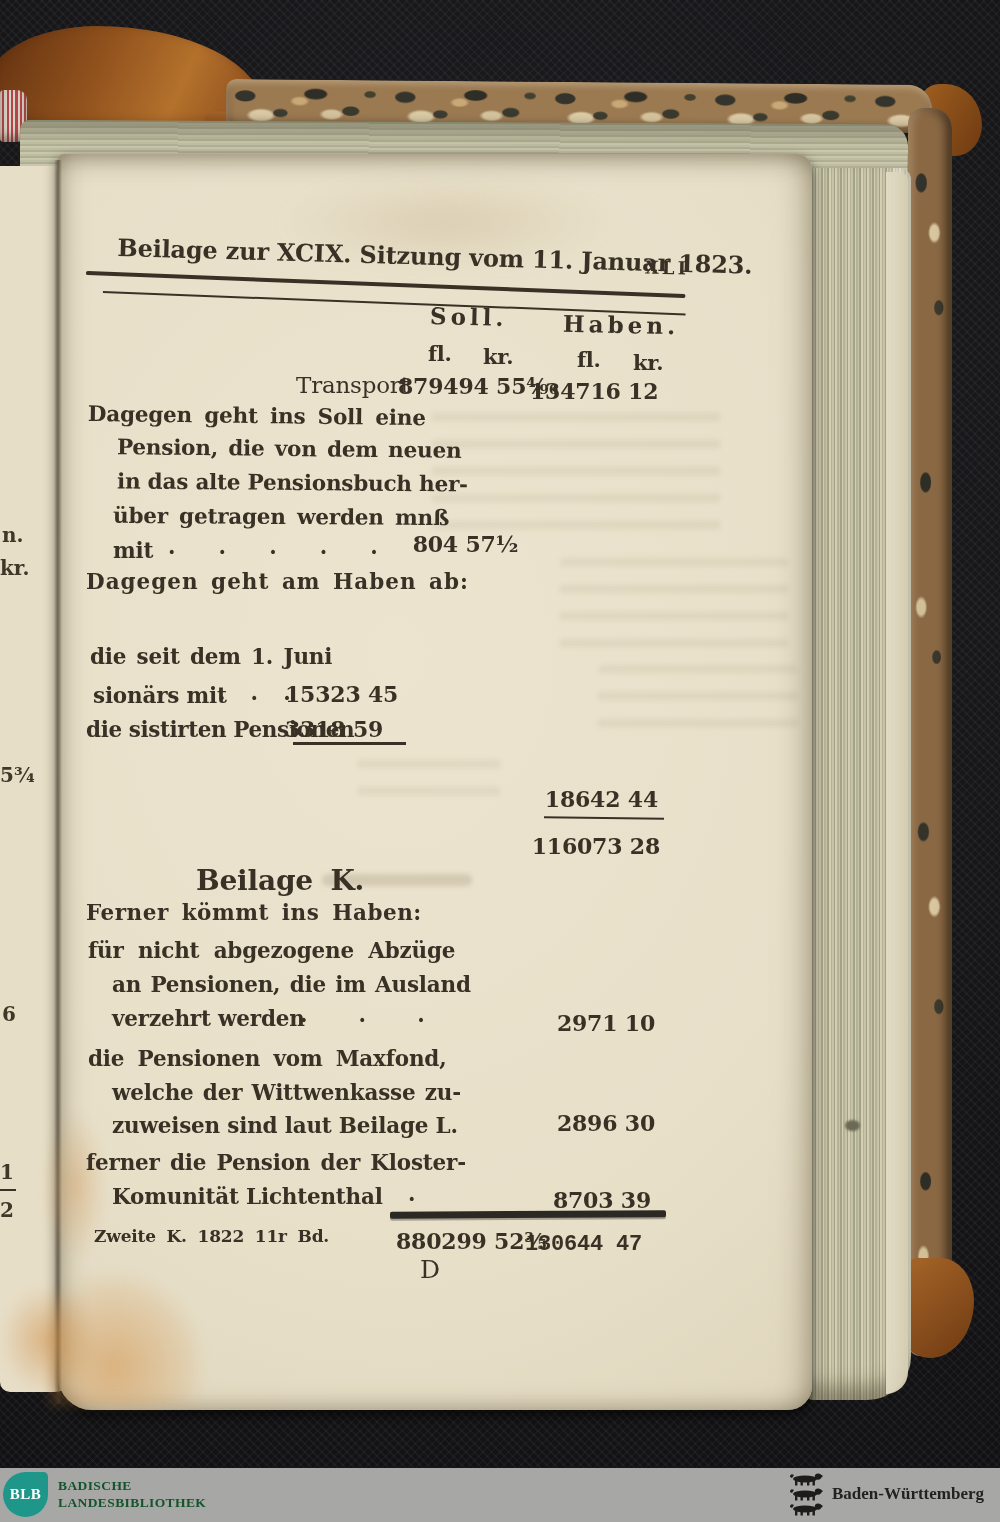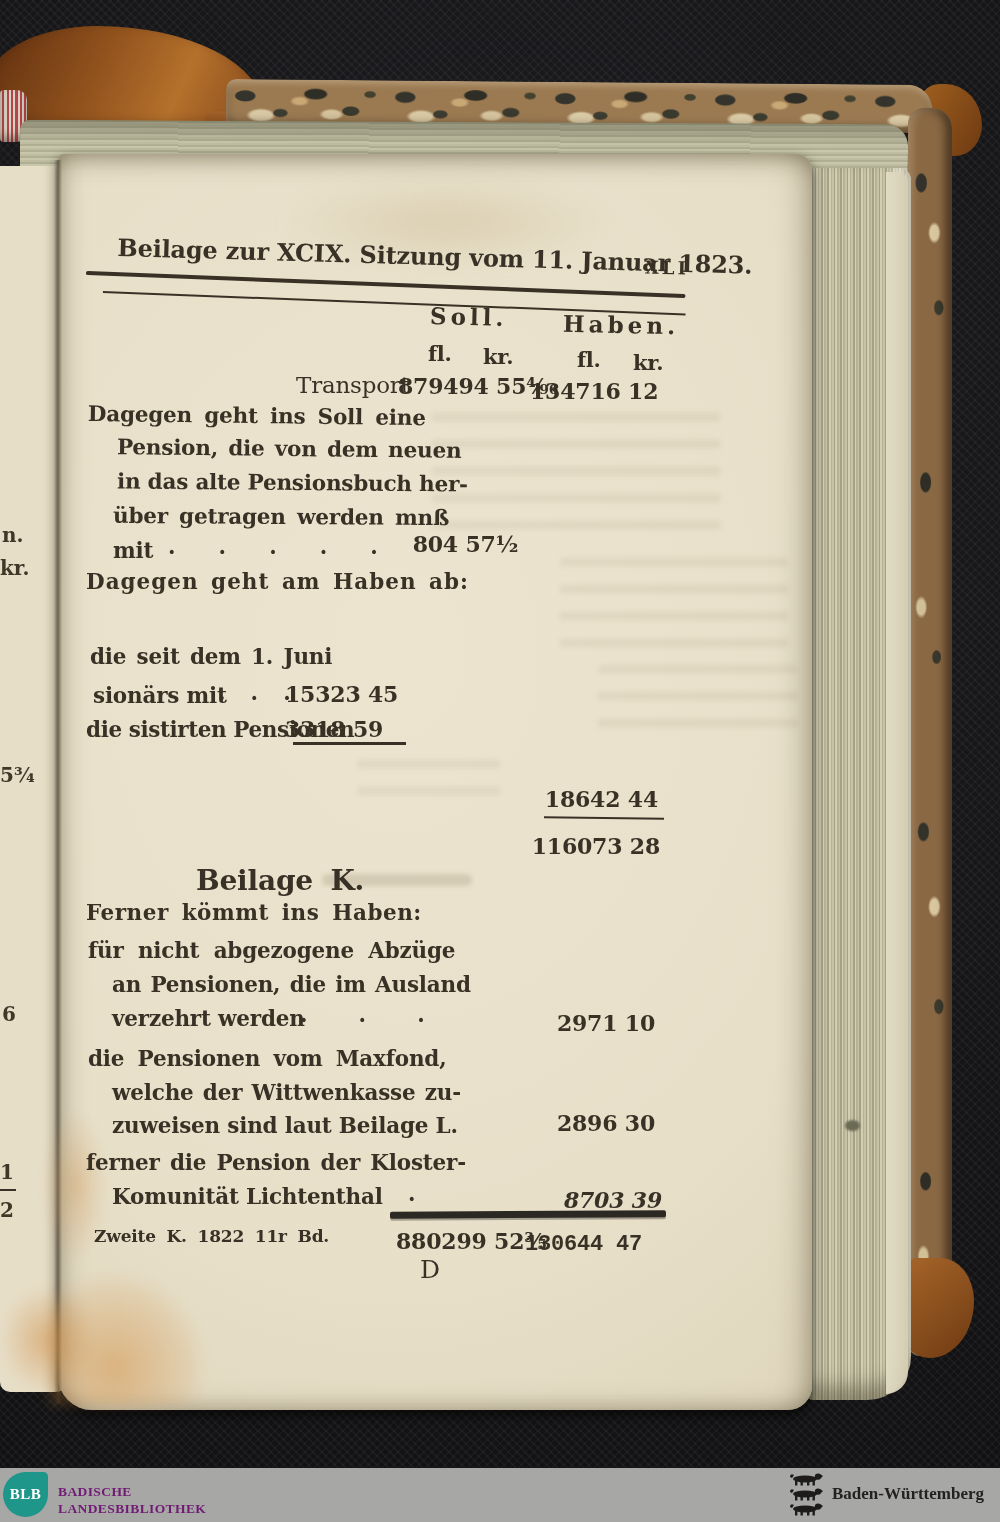--- a/index.html
+++ b/index.html
@@ -105,22 +105,22 @@
   .val{text-align:right;font-size:22px;}
   .rule{position:absolute;background:#3a3126;}
   .dots{word-spacing:36px;font-weight:700;}
   .frag{position:absolute;font-weight:600;font-size:20px;color:#413729;}
   
   .footer{position:absolute;left:0;top:1468px;width:1000px;height:54px;background:#a7a7a5;
     font-family:Liberation Serif, serif;}
   .blb-logo{position:absolute;left:3px;top:4px;width:45px;height:45px;background:#1f968a;
     border-radius:50% 10% 50% 50%;display:flex;align-items:center;justify-content:center;
     color:#fff;font-weight:700;font-size:15px;letter-spacing:.5px;}
-  .lib-name{position:absolute;left:58px;top:15px;font-weight:700;font-size:13.5px;line-height:17px;
-    letter-spacing:.4px;color:#701a75;}
+  .lib-name{position:absolute;left:58px;top:9px;font-weight:700;font-size:13.5px;line-height:17px;
+    letter-spacing:.4px;color:#14532d;}
   .lions{position:absolute;left:788px;top:5px;width:36px;height:44px;}
   .state-label{position:absolute;left:832px;top:16px;font-weight:600;font-size:17px;color:#232220;}
 </style>
 </head>
 <body>
 
 <div id="screen">
 
   <div class="abs leather-tl"></div>
   <div class="abs leather-tr"></div>
@@ -196,21 +196,21 @@
     <div class="t val" style="left:530px;top:1010px;width:125px;">2971 10</div>
 
     <div class="t" style="left:88px;top:1046px;word-spacing:6px;">die Pensionen vom Maxfond,</div>
     <div class="t" style="left:112px;top:1080px;word-spacing:2px;">welche der Wittwenkasse zu-</div>
     <div class="t" style="left:112px;top:1113px;text-align:center;">zuweisen sind laut Beilage L.</div>
     <div class="t val" style="left:530px;top:1110px;width:125px;">2896 30</div>
 
     <div class="t" style="left:86px;top:1150px;word-spacing:3px;">ferner die Pension der Kloster-</div>
     <div class="t" style="left:112px;top:1184px;">Komunität Lichtenthal</div>
     <div class="t" style="left:408px;top:1181px;font-weight:700;">.</div>
-    <div class="t val" style="left:532px;top:1187px;width:130px;font-style:italic;">8703 39</div>
+    <div class="t val" style="left:521px;top:1187px;width:130px;">8703 39</div>
 
     <div class="rule" style="left:390px;top:1211px;width:276px;height:7px;background:#2c2824;transform:rotate(-.3deg);border-radius:2px;box-shadow:0 2px 0 rgba(44,40,36,.35);"></div>
     <div class="t val" style="left:396px;top:1228px;width:140px;">880299 52³⁄₅</div>
     <div class="t val" style="left:508px;top:1232px;width:134px;font-family:Liberation Mono, monospace;">130644 47</div>
 
     <div class="t" style="left:94px;top:1226px;font-size:17px;word-spacing:5px;">Zweite K. 1822 11r Bd.</div>
     <div class="t roman" style="left:420px;top:1255px;font-size:25px;">D</div>
 
     <div class="frag" style="left:2px;top:523px;">n.</div>
     <div class="frag" style="left:0;top:556px;">kr.</div>

